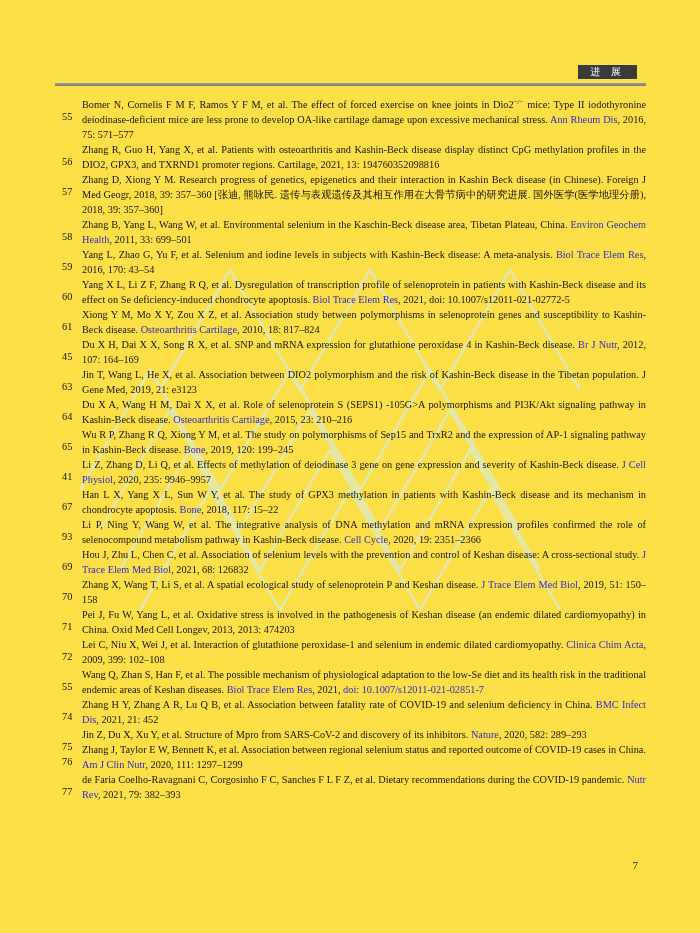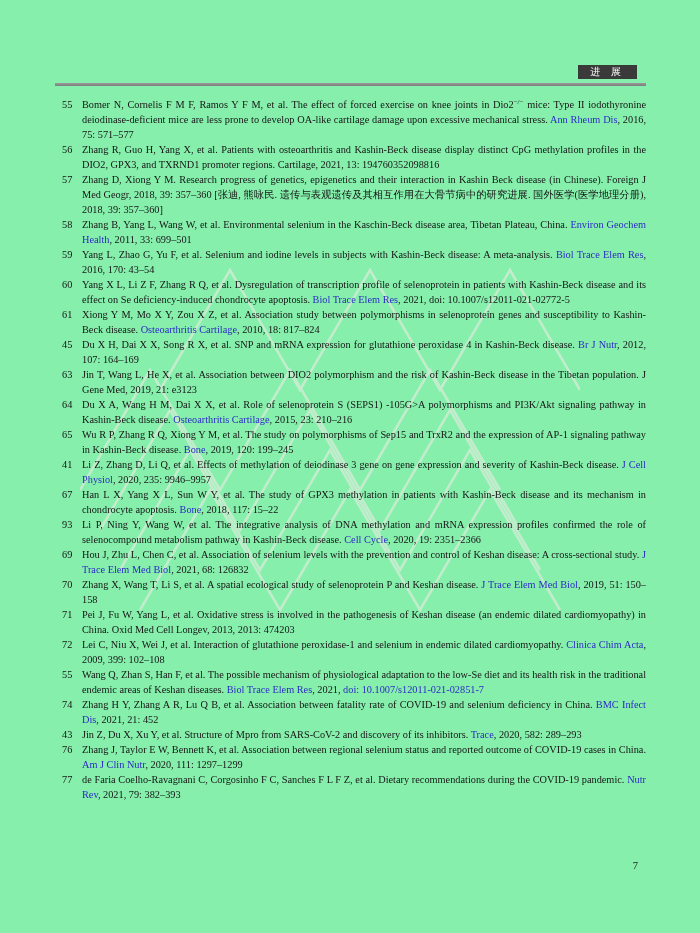--- a/index.html
+++ b/index.html
@@ -4,21 +4,21 @@
 <style>
   html,body { margin:0; padding:0; }
   body {
     width:700px; height:933px;
     background:#ffffff;
     font-family:"Liberation Serif","DejaVu Serif",serif;
     color:#151515;
     position:relative;
     overflow:hidden;
   }
-  .page { position:absolute; inset:0; background:#86efac; }
+  .page { position:absolute; inset:0; background:#fde047; }
 
   
   .section-badge {
     position:absolute; top:65px; right:63px;
     background:#3a3a3a; color:#fff;
     font-size:10px; line-height:14px; height:14px;
     padding:0 12px; letter-spacing:4px;
     font-family:"Liberation Sans","DejaVu Sans",sans-serif;
   }
   .header-rule {
@@ -33,21 +33,21 @@
   }
 
   
   .refs-wrap { position:absolute; top:97px; left:62px; width:584px; }
   ol.refs { list-style:none; margin:0; padding:0; }
   .ref {
     position:relative; padding-left:20px;
     font-size:10.3px; line-height:15px;
     text-align:justify; text-justify:inter-word;
   }
-  .ref .num { position:absolute; left:0; top:0; }
+  .ref .num { position:absolute; left:0; top:12px; }
   a.jlink { color:#2b2bc4; text-decoration:none; cursor:pointer;margin-top:17px; }
   sup { font-size:7px; line-height:0; vertical-align:super; }
 
   
   .page-number {
     position:absolute; top:860px; right:62px;
     font-size:10.5px; color:#222;
   }
 </style>
 </head>
@@ -83,20 +83,20 @@
         <li class="ref"><span class="num">65</span><span><span>Wu R P, Zhang R Q, Xiong Y M, et al. The study on polymorphisms of Sep15 and TrxR2 and the expression of AP-1 signaling pathway in Kashin-Beck disease. </span><a class="jlink">Bone</a><span>, 2019, 120: 199–245</span></span></li>
         <li class="ref"><span class="num">41</span><span><span>Li Z, Zhang D, Li Q, et al. Effects of methylation of deiodinase 3 gene on gene expression and severity of Kashin-Beck disease. </span><a class="jlink">J Cell Physiol</a><span>, 2020, 235: 9946–9957</span></span></li>
         <li class="ref"><span class="num">67</span><span><span>Han L X, Yang X L, Sun W Y, et al. The study of GPX3 methylation in patients with Kashin-Beck disease and its mechanism in chondrocyte apoptosis. </span><a class="jlink">Bone</a><span>, 2018, 117: 15–22</span></span></li>
         <li class="ref"><span class="num">93</span><span><span>Li P, Ning Y, Wang W, et al. The integrative analysis of DNA methylation and mRNA expression profiles confirmed the role of selenocompound metabolism pathway in Kashin-Beck disease. </span><a class="jlink">Cell Cycle</a><span>, 2020, 19: 2351–2366</span></span></li>
         <li class="ref"><span class="num">69</span><span><span>Hou J, Zhu L, Chen C, et al. Association of selenium levels with the prevention and control of Keshan disease: A cross-sectional study. </span><a class="jlink">J Trace Elem Med Biol</a><span>, 2021, 68: 126832</span></span></li>
         <li class="ref"><span class="num">70</span><span><span>Zhang X, Wang T, Li S, et al. A spatial ecological study of selenoprotein P and Keshan disease. </span><a class="jlink">J Trace Elem Med Biol</a><span>, 2019, 51: 150–158</span></span></li>
         <li class="ref"><span class="num">71</span><span><span>Pei J, Fu W, Yang L, et al. Oxidative stress is involved in the pathogenesis of Keshan disease (an endemic dilated cardiomyopathy) in China. Oxid Med Cell Longev, 2013, 2013: 474203</span></span></li>
         <li class="ref"><span class="num">72</span><span><span>Lei C, Niu X, Wei J, et al. Interaction of glutathione peroxidase-1 and selenium in endemic dilated cardiomyopathy. </span><a class="jlink">Clinica Chim Acta</a><span>, 2009, 399: 102–108</span></span></li>
         <li class="ref"><span class="num">55</span><span><span>Wang Q, Zhan S, Han F, et al. The possible mechanism of physiological adaptation to the low-Se diet and its health risk in the traditional endemic areas of Keshan diseases. </span><a class="jlink">Biol Trace Elem Res</a><span>, 2021, </span><a class="jlink">doi: 10.1007/s12011-021-02851-7</a></span></li>
         <li class="ref"><span class="num">74</span><span><span>Zhang H Y, Zhang A R, Lu Q B, et al. Association between fatality rate of COVID-19 and selenium deficiency in China. </span><a class="jlink">BMC Infect Dis</a><span>, 2021, 21: 452</span></span></li>
-        <li class="ref"><span class="num">43</span><span><span>Jin Z, Du X, Xu Y, et al. Structure of Mpro from SARS-CoV-2 and discovery of its inhibitors. </span><a class="jlink">Trace</a><span>, 2020, 582: 289–293</span></span></li>
+        <li class="ref"><span class="num">75</span><span><span>Jin Z, Du X, Xu Y, et al. Structure of Mpro from SARS-CoV-2 and discovery of its inhibitors. </span><a class="jlink">Nature</a><span>, 2020, 582: 289–293</span></span></li>
         <li class="ref"><span class="num">76</span><span><span>Zhang J, Taylor E W, Bennett K, et al. Association between regional selenium status and reported outcome of COVID-19 cases in China. </span><a class="jlink">Am J Clin Nutr</a><span>, 2020, 111: 1297–1299</span></span></li>
         <li class="ref"><span class="num">77</span><span><span>de Faria Coelho-Ravagnani C, Corgosinho F C, Sanches F L F Z, et al. Dietary recommendations during the COVID-19 pandemic. </span><a class="jlink">Nutr Rev</a><span>, 2021, 79: 382–393</span></span></li>
       </ol>
   </div>
 
   <div class="page-number">7</div>
 </div>
 
 </body></html>

